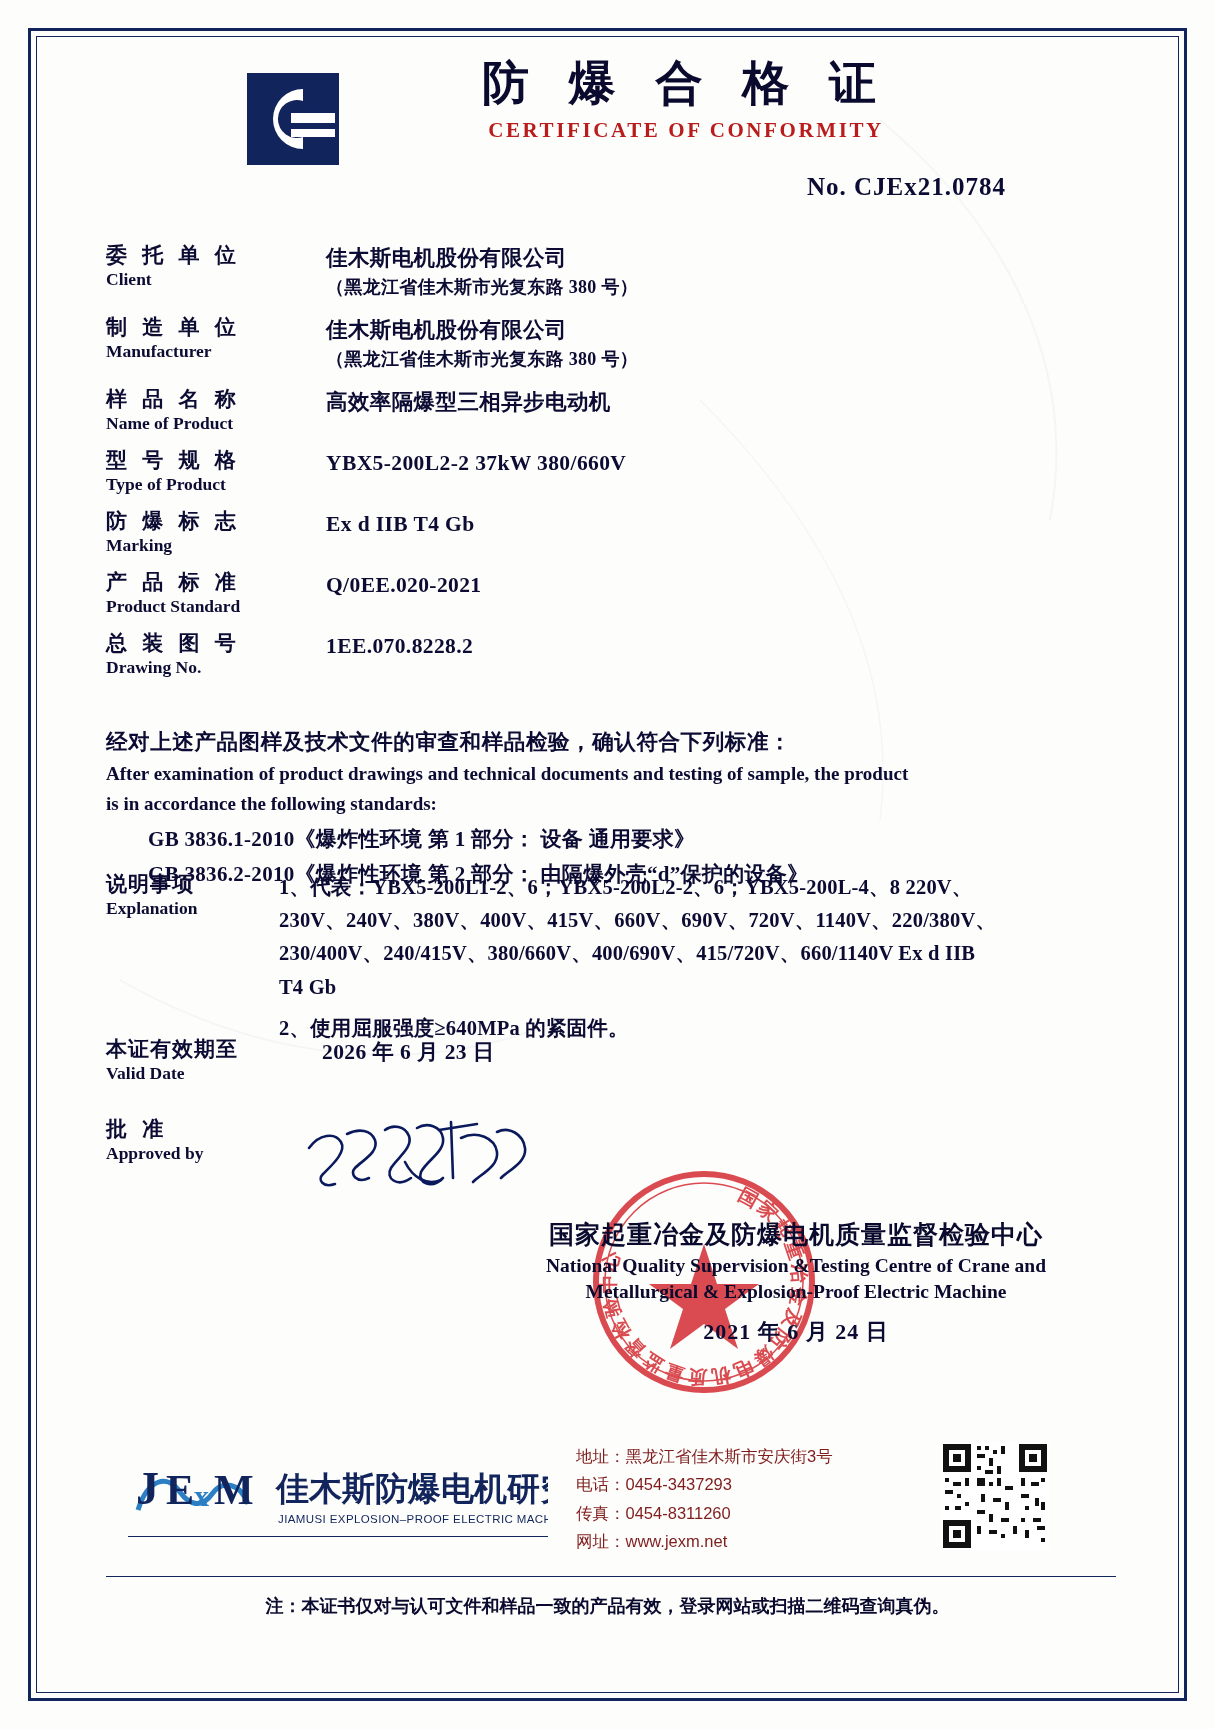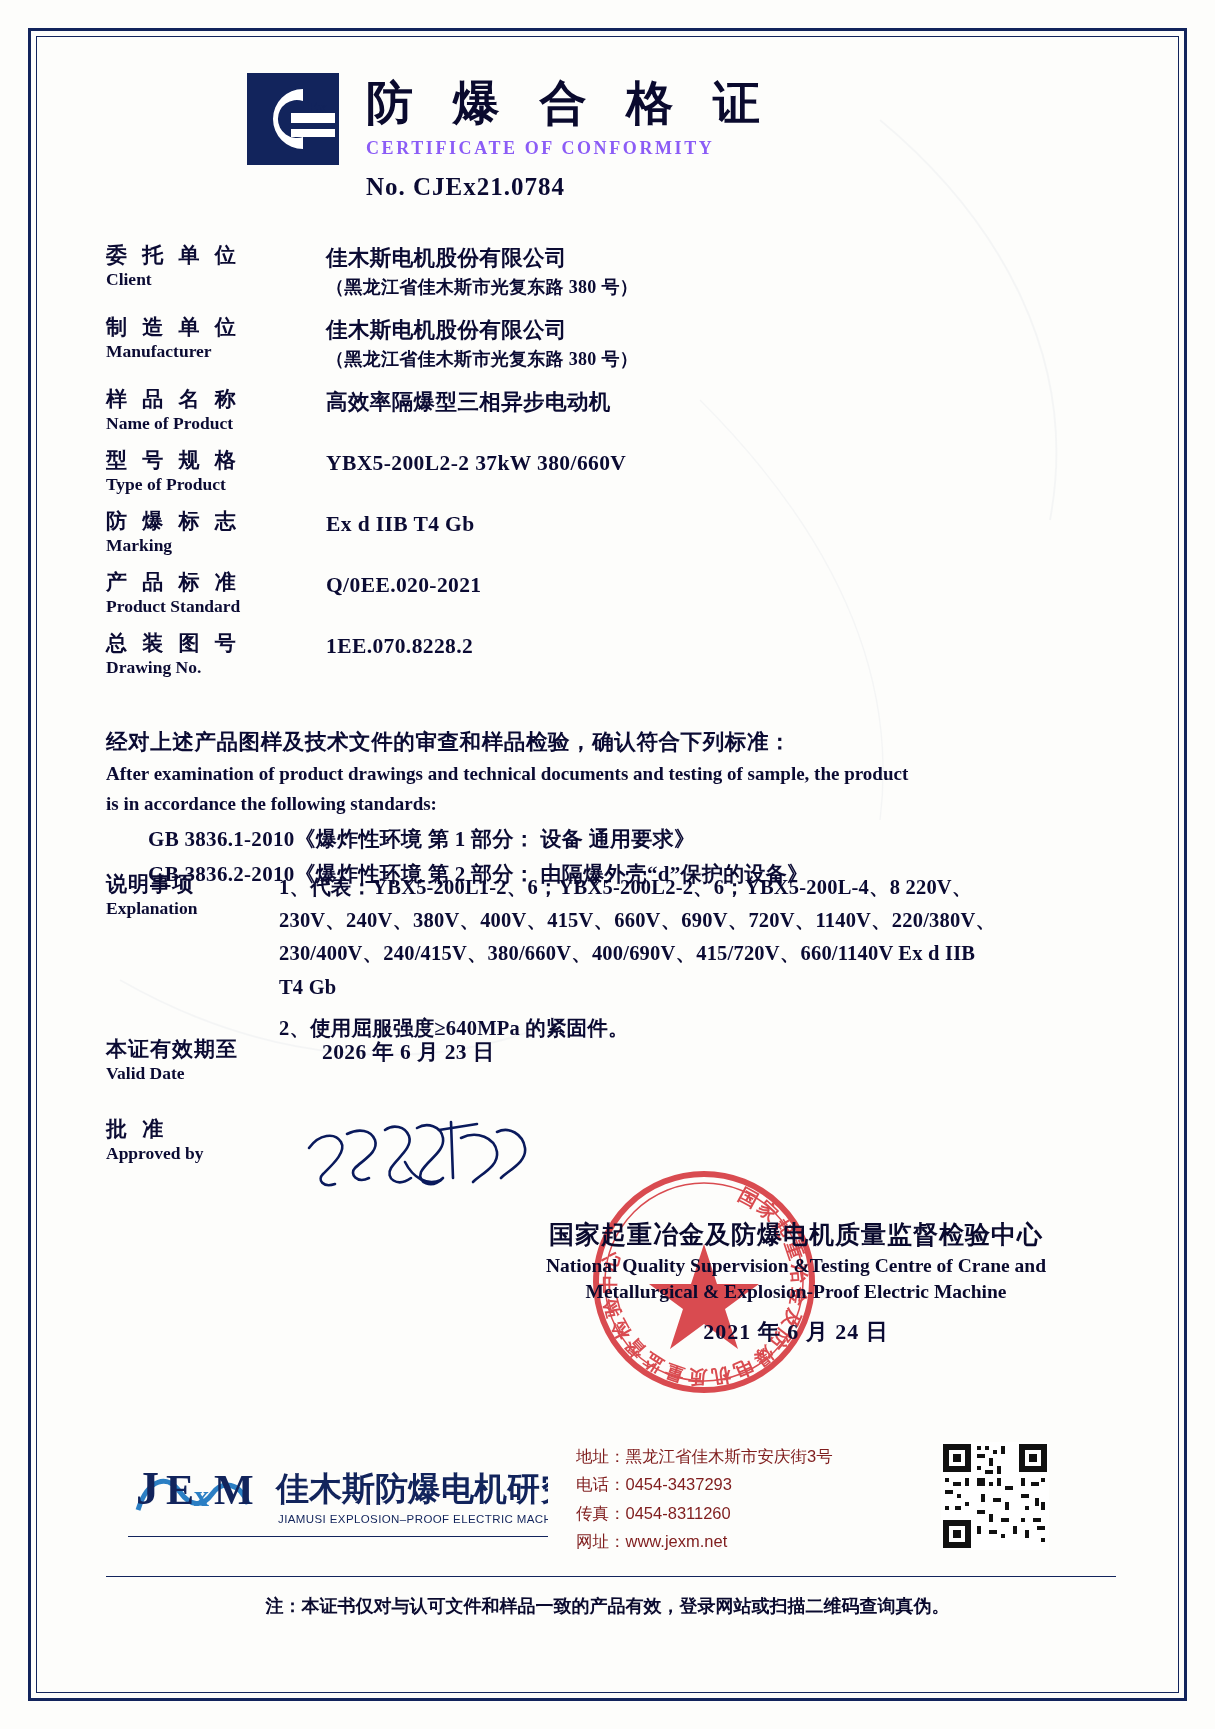--- a/index.html
+++ b/index.html
@@ -51,48 +51,48 @@
     top: 37px;
     width: 92px;
     height: 92px;
     padding-left: 28px;
   }
   .ex-logo svg { display:block; }
 
   .title-block {
     position: absolute;
     left: 330px;
-    top: 40px;
+    top: 20px;
     width: 640px;
-    text-align: left;
+    text-align: center;
   }
   .title-cn {
     font-family: "Liberation Serif", serif;
     font-size: 47px;
     font-weight: bold;
     letter-spacing: 14px;
     color: #0a0a2e;
     line-height: 1.15;
     white-space: nowrap;
   }
   .title-en {
     font-family: "Liberation Serif", serif;
-    font-size: 18px;
+    font-size: 21px;
     font-weight: bold;
     letter-spacing: 2.6px;
-    color: #8b5cf6;
+    color: #b91c1c;
     margin-top: 8px;
     white-space: nowrap;
   }
   .cert-no {
     position: absolute;
     left: 330px;
     top: 137px;
     width: 640px;
-    text-align: left;
+    text-align: right;
     font-size: 25px;
     font-weight: bold;
     letter-spacing: 1px;
   }
 
   
   .fields {
     position: absolute;
     left: 0;
     top: 206px;

